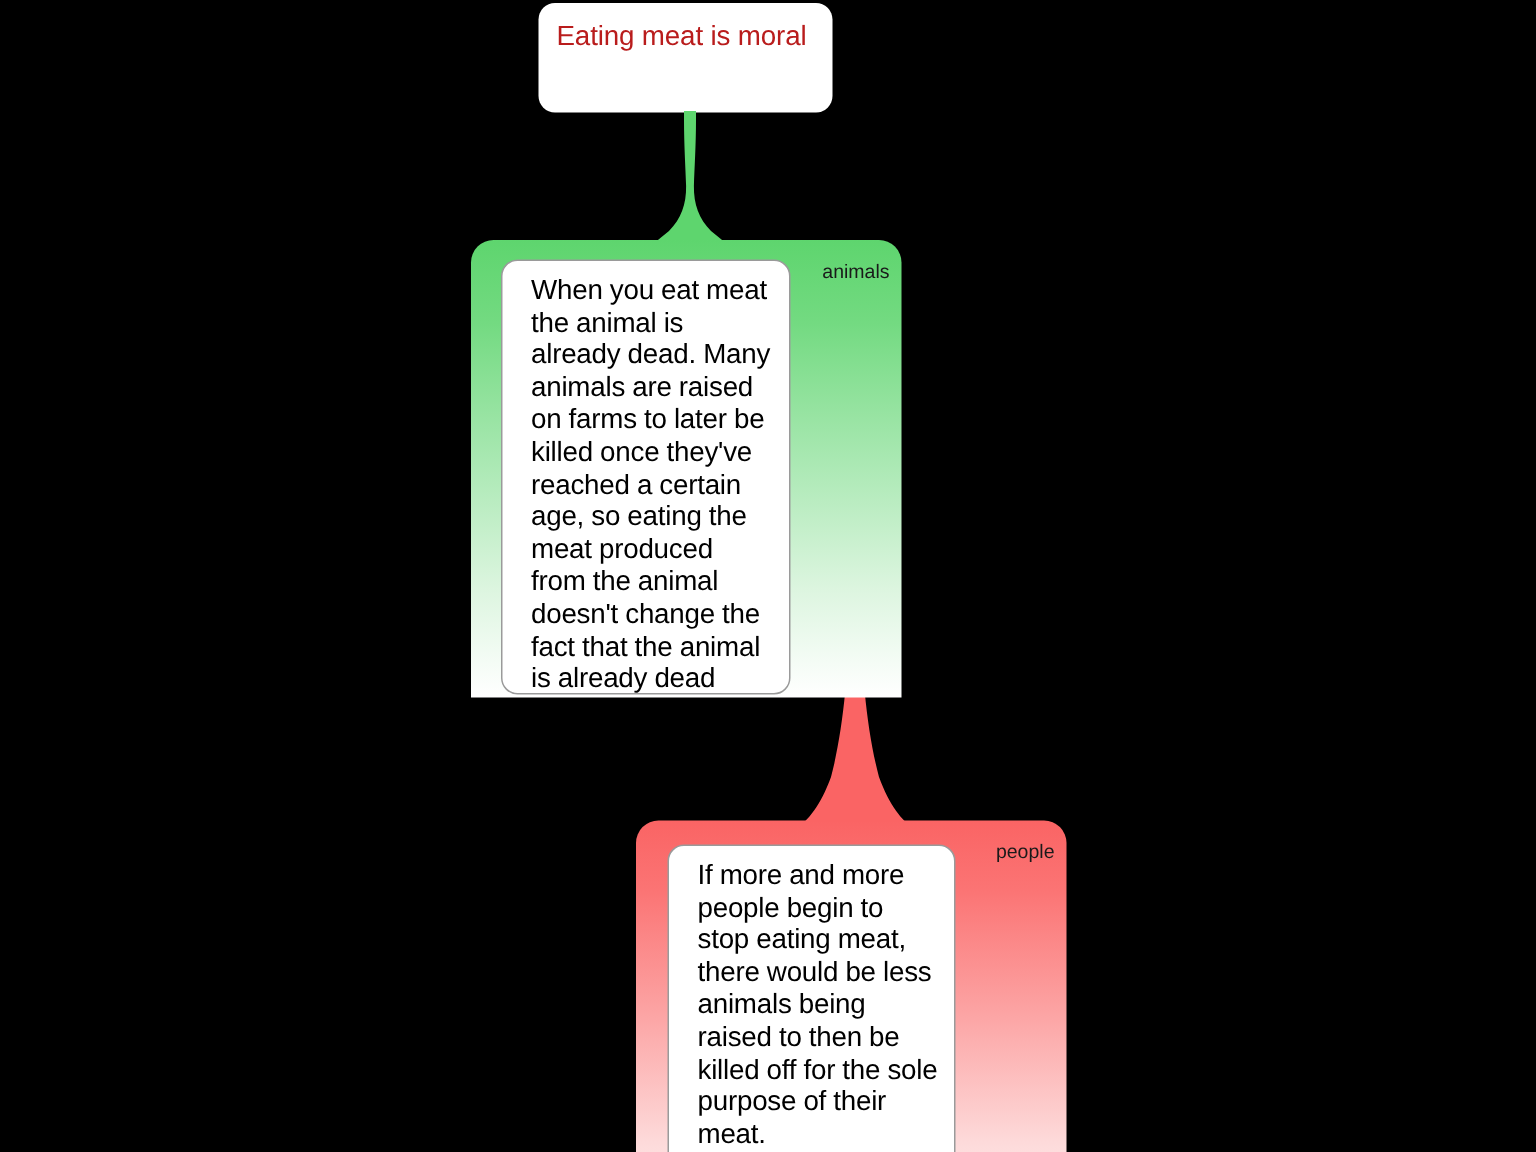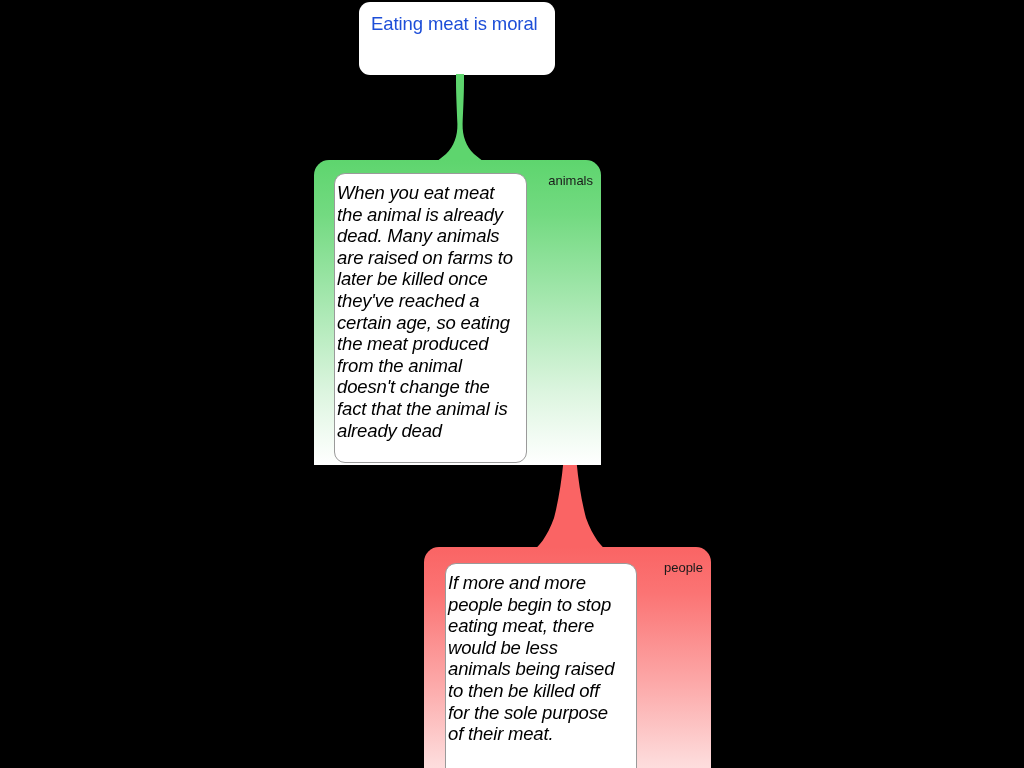--- a/index.html
+++ b/index.html
@@ -35,21 +35,21 @@
     width: 196px;
     height: 73px;
     background: #ffffff;
     border-radius: 11px;
     box-sizing: border-box;
     padding: 10px 12px 8px 12px;
   }
   .root-card .claim-text {
     font-size: 18.5px;
     line-height: 24px;
-    color: #1d4ed8;
+    color: #b91c1c;
     letter-spacing: -0.1px;
     white-space: pre-line;
   }
 
   
   .panel {
     position: absolute;
     box-sizing: border-box;
     overflow: hidden;
   }
@@ -83,23 +83,22 @@
     white-space: nowrap;
   }
 
   
   .premise-card {
     position: absolute;
     background: #ffffff;
     border: 1px solid #9a9a9a;
     border-radius: 11px;
     box-sizing: border-box;
-    padding: 8px 11px 8px 2px;
+    padding: 8px 11px 8px 19px;
     overflow: hidden;
-    font-style: italic;
   }
   .premise-card .premise-text {
     font-size: 18.5px;
     line-height: 21.6px;
     color: #000000;
     letter-spacing: -0.15px;
     word-spacing: -0.2px;
   }
   .premise-supports {
     left: 20px;

